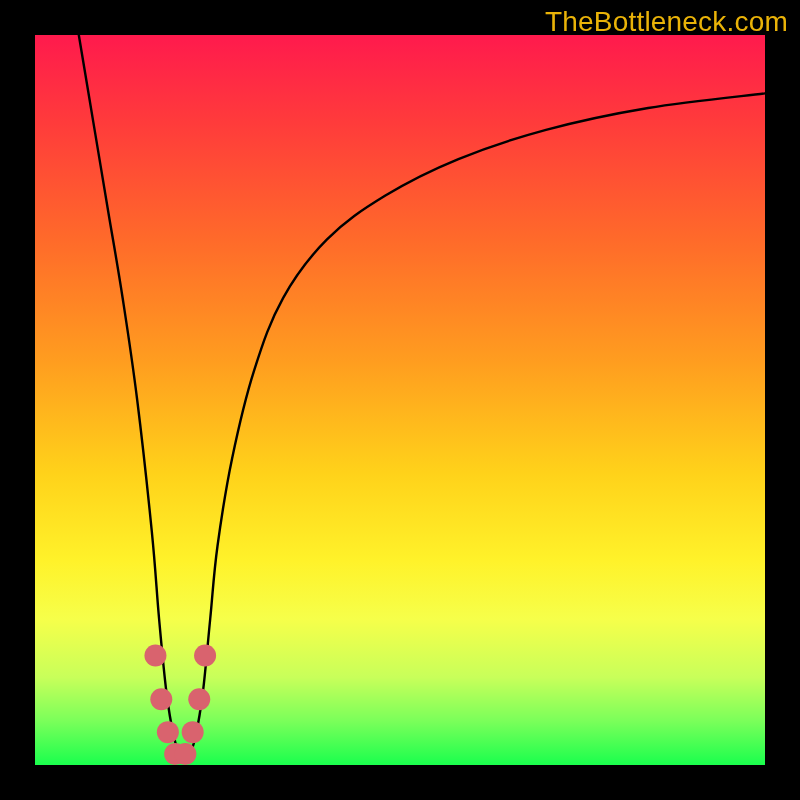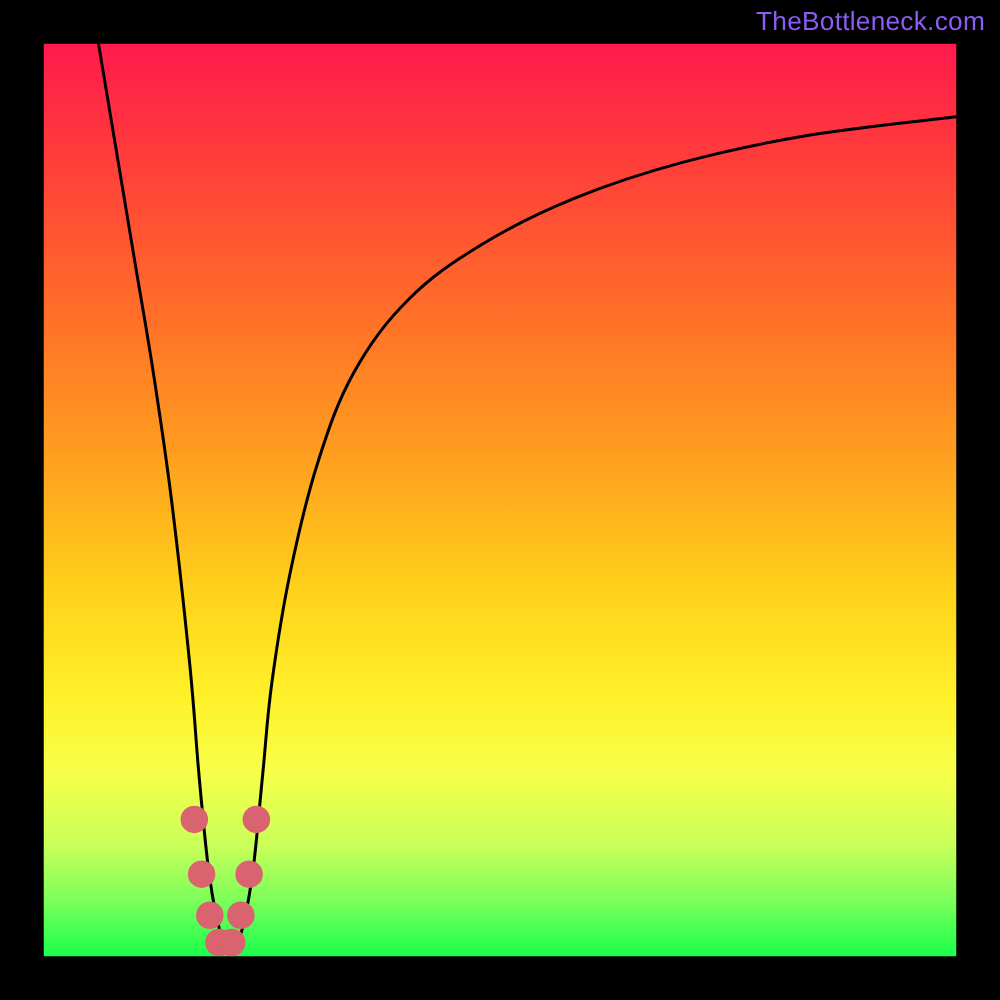--- a/index.html
+++ b/index.html
@@ -34,22 +34,22 @@
       #f6ff4a 80%,
       #c8ff5a 88%,
       #7aff5a 94%,
       #1aff4d 100%
     );
   }
   .watermark {
     position: absolute;
     top: 6px;
     right: 12px;
-    color: #8b5cf6;
-    font-size: 21px;
+    color: #eab308;
+    font-size: 28px;
     font-weight: 400;
     letter-spacing: 0.2px;
     user-select: none;
   }
   svg.curve {
     position: absolute;
     inset: 0;
     width: 730px;
     height: 730px;
     overflow: visible;

